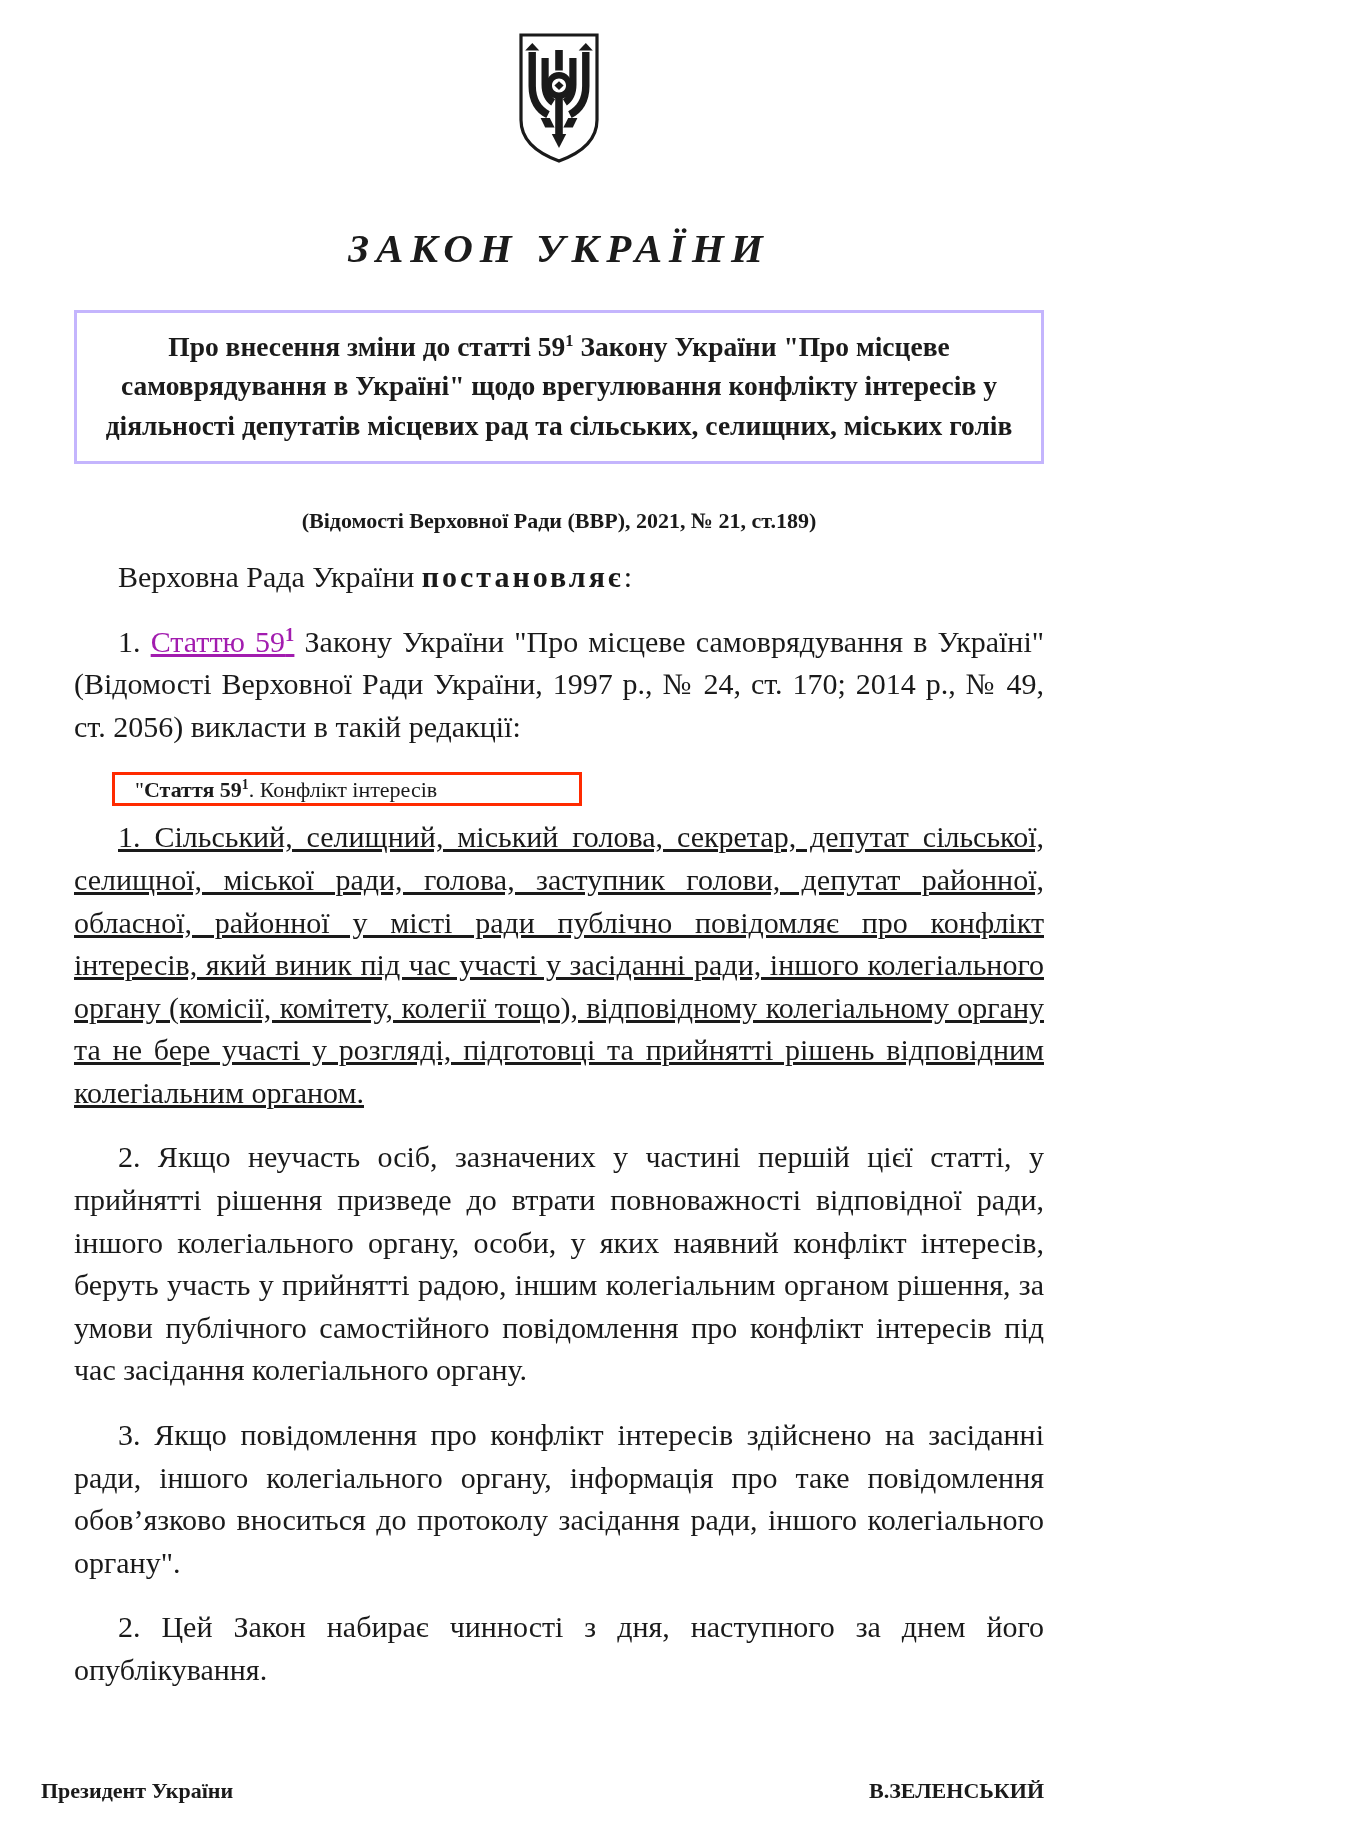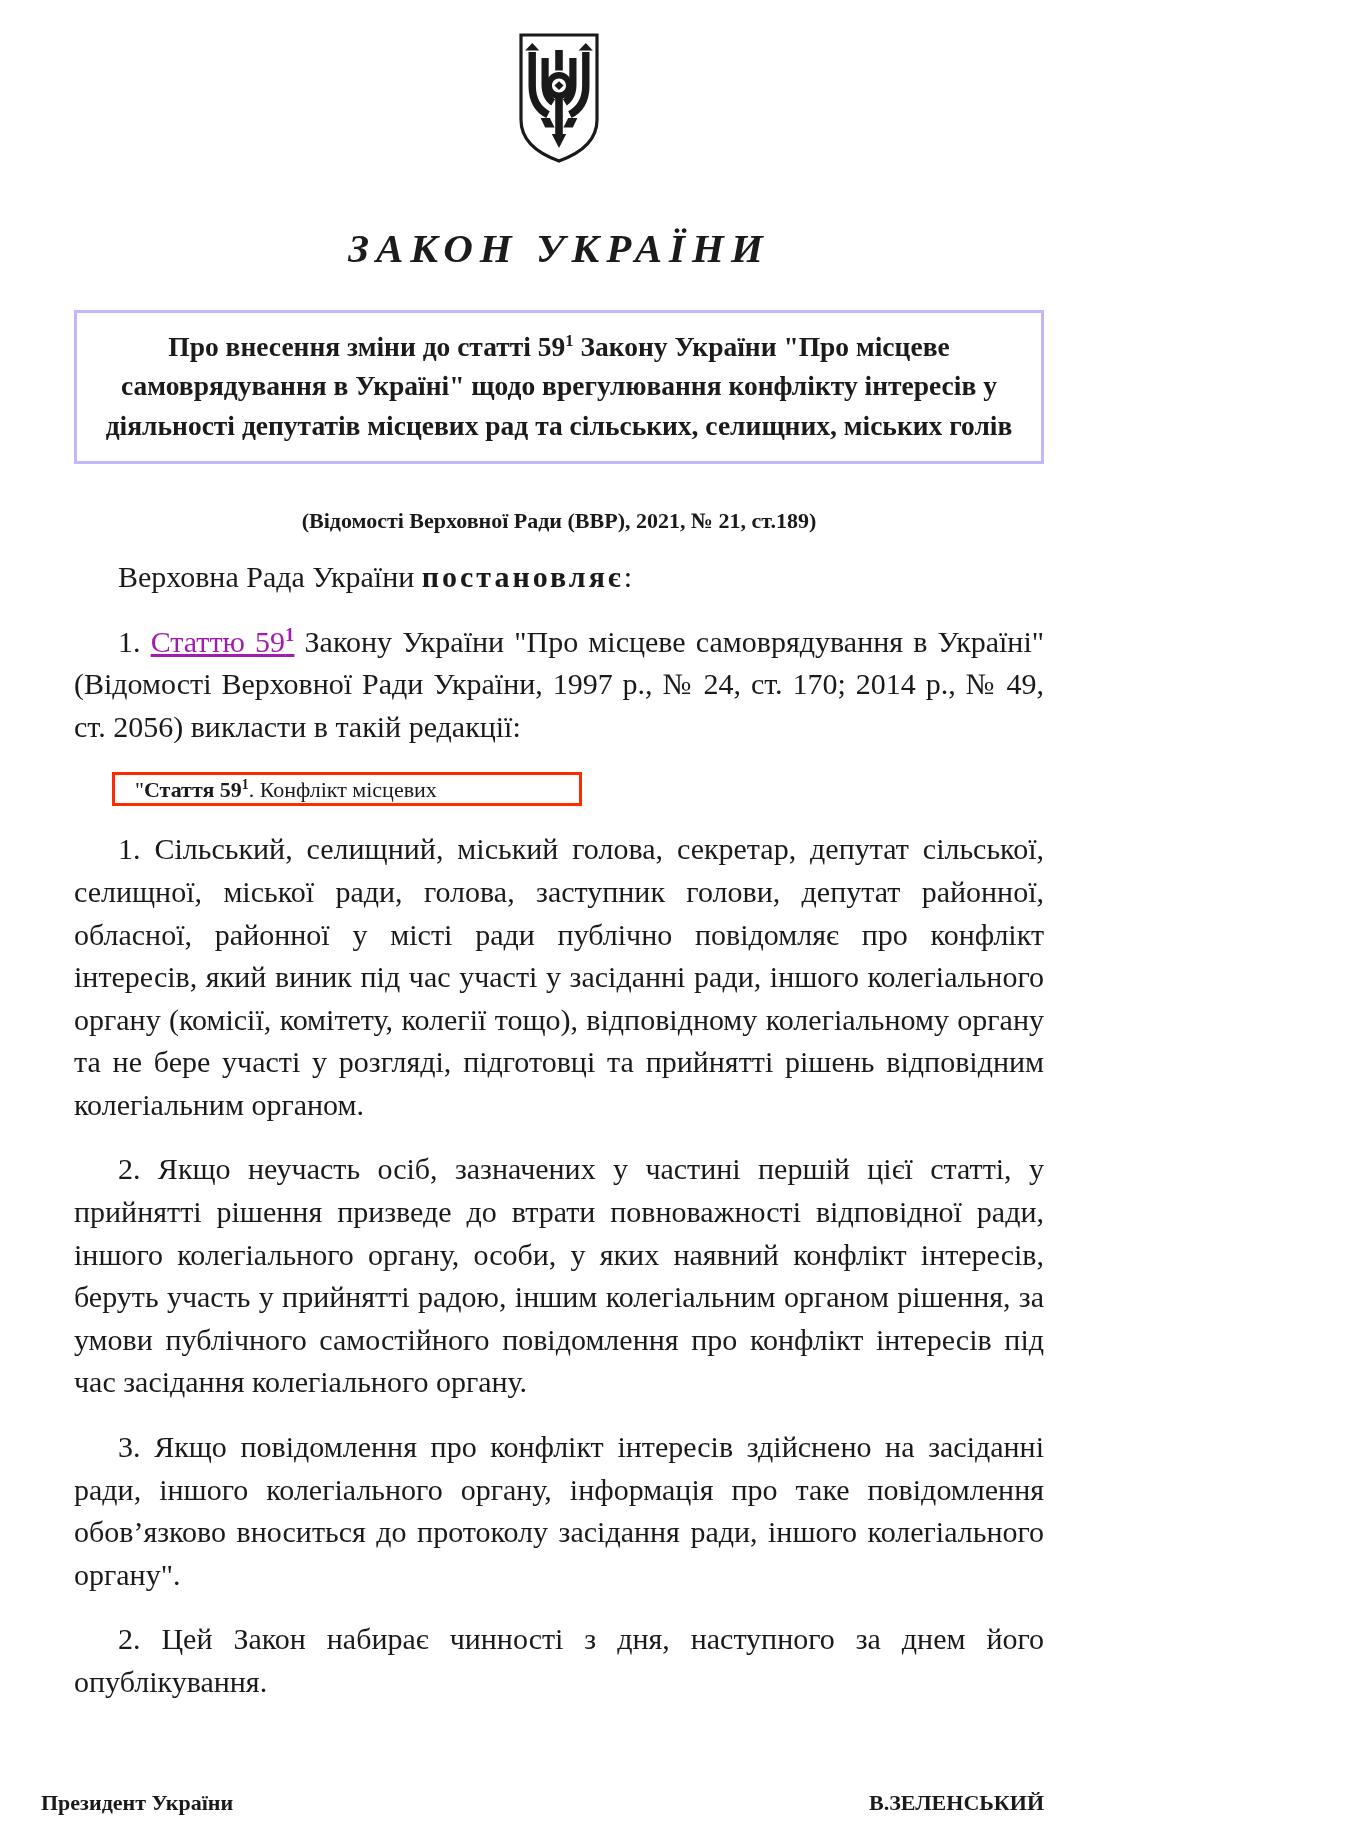--- a/index.html
+++ b/index.html
@@ -84,22 +84,23 @@
   p.para {
     font-size: 30px;
     line-height: 1.42;
     text-align: justify;
     text-indent: 44px;
     margin: 22px 0 0 0;
     -moz-hyphens: none;
     hyphens: none;
   }
   p.para.nogap {
-    margin-top: 22px;
+    margin-top: 10px;
     text-indent: 44px;
+    text-decoration: underline;
   }
   .bold-spaced {
     font-weight: 700;
     letter-spacing: 3px;
   }
   a.doclink {
     color: #a21caf;
     text-decoration: underline;
     text-underline-offset: 2px;
   }
@@ -210,21 +211,21 @@
 
   <div class="vvr-line">(Відомості Верховної Ради (ВВР), 2021, № 21, ст.189)</div>
 
   <div class="body-block">
 
     <p class="para"><span>Верховна Рада України </span><span class="bold-spaced">постановляє</span><span>:</span></p>
 
     <p class="para"><span>1. </span><a class="doclink" href="#"><span>Статтю 59</span><sup>1</sup></a><span> Закону України "Про місцеве самоврядування в Україні" (Відомості Верховної Ради України, 1997 р., № 24, ст. 170; 2014 р., № 49, ст. 2056) викласти в такій редакції:</span></p>
 
     <div class="redbox article-box">
-      <div class="article-text"><span>"</span><b>Стаття 59</b><b><sup class="sup1">1</sup></b><span>. Конфлікт місцевих</span></div>
+      <div class="article-text"><span>"</span><b>Стаття 59</b><b><sup class="sup1">1</sup></b><span>. Конфлікт інтересів</span></div>
     </div>
 
     <p class="para nogap">1. Сільський, селищний, міський голова, секретар, депутат сільської, селищної, міської ради, голова, заступник голови, депутат районної, обласної, районної у місті ради публічно повідомляє про конфлікт інтересів, який виник під час участі у засіданні ради, іншого колегіального органу (комісії, комітету, колегії тощо), відповідному колегіальному органу та не бере участі у розгляді, підготовці та прийнятті рішень відповідним колегіальним органом.</p>
     <p class="para">2. Якщо неучасть осіб, зазначених у частині першій цієї статті, у прийнятті рішення призведе до втрати повноважності відповідної ради, іншого колегіального органу, особи, у яких наявний конфлікт інтересів, беруть участь у прийнятті радою, іншим колегіальним органом рішення, за умови публічного самостійного повідомлення про конфлікт інтересів під час засідання колегіального органу.</p>
     <p class="para">3. Якщо повідомлення про конфлікт інтересів здійснено на засіданні ради, іншого колегіального органу, інформація про таке повідомлення обов’язково вноситься до протоколу засідання ради, іншого колегіального органу".</p>
 
     <p class="para">2. Цей Закон набирає чинності з дня, наступного за днем його опублікування.</p>
   </div>
 
   <div class="sig-row">

